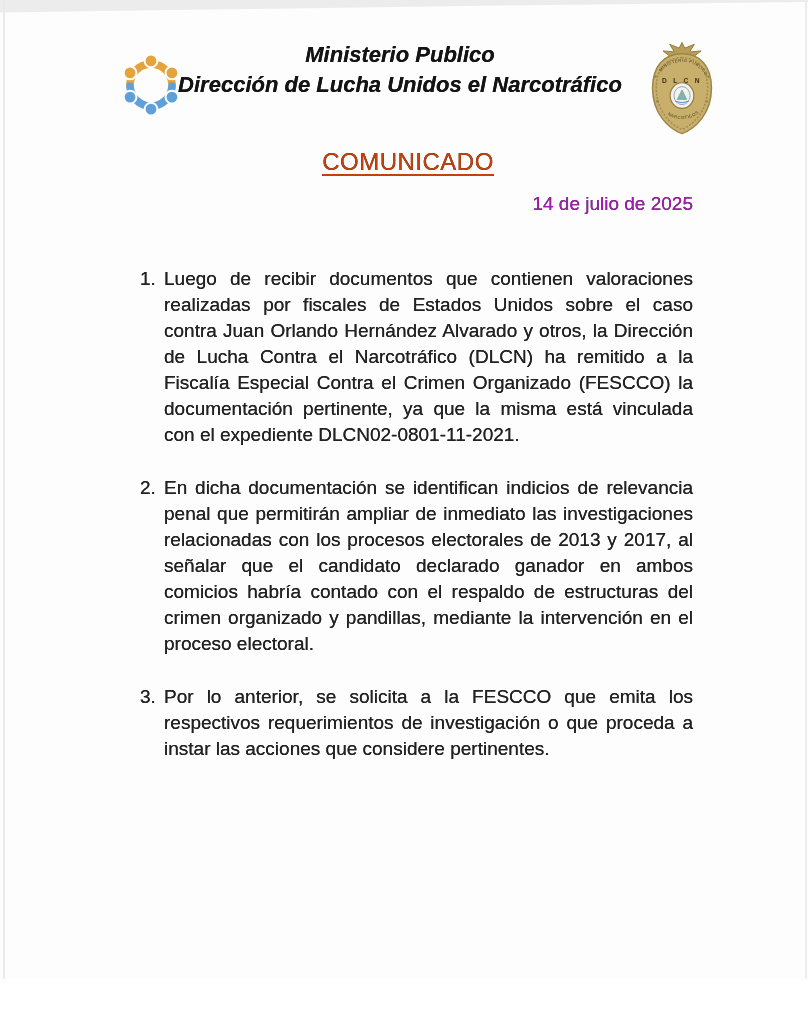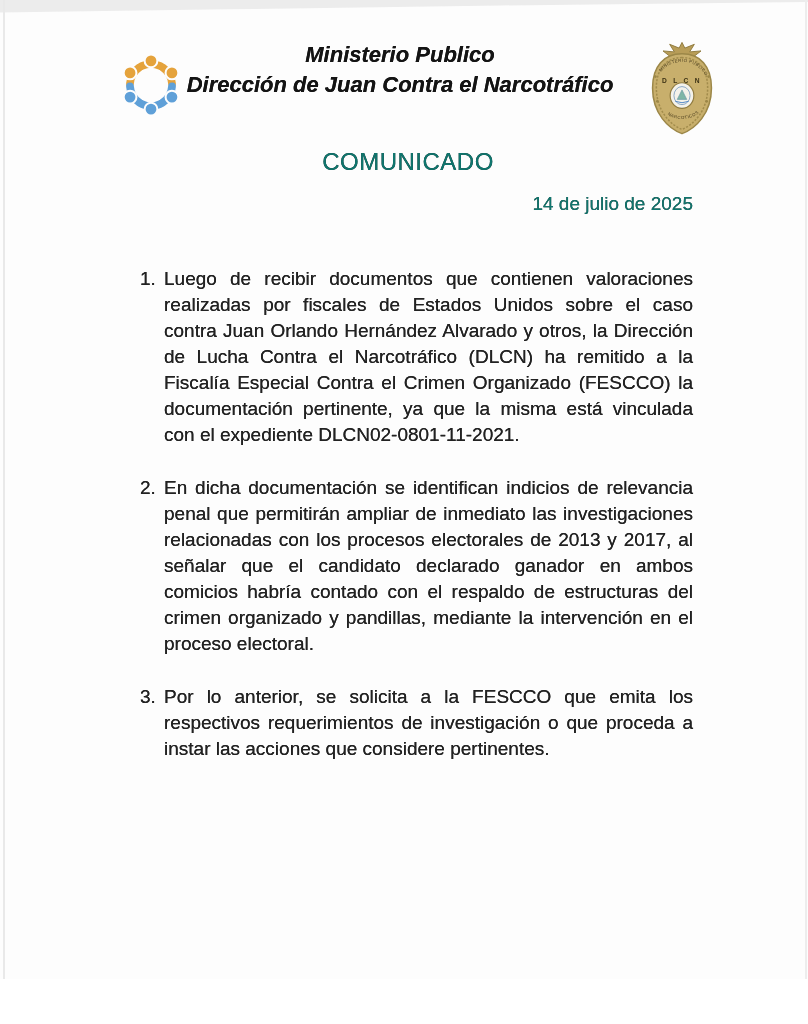--- a/index.html
+++ b/index.html
@@ -60,33 +60,34 @@
     width: 76px; height: 100px;
   }
   
   .doc-title {
     position: absolute;
     left: 8px; top: 148px;
     width: 800px;
     text-align: center;
     font-size: 24px;
     letter-spacing: 0.5px;
-    color: #0f766e;
+    color: #c2410c;
     text-shadow: 0 0 0.4px #151515;
+    text-decoration: underline;
     text-underline-offset: 4px;
     text-decoration-thickness: 2px;
   }
   
   .doc-date {
     position: absolute;
     left: 0; top: 193px;
     right: 115px;
     text-align: right;
     font-size: 19px;
-    color: #0f766e;
+    color: #a21caf;
     text-shadow: 0 0 0.3px #262626;
   }
   
   .para-list {
     position: absolute;
     left: 140px; top: 266px;
     width: 553px;
   }
   .para-item {
     display: flex;
@@ -128,21 +129,21 @@
       <circle cx="76.85" cy="34.5" r="8.2" fill="#E5A33C"></circle>
       <circle cx="23.15" cy="34.5" r="8.2" fill="#E5A33C"></circle>
       <circle cx="23.15" cy="65.5" r="8.2" fill="#5FA0D8"></circle>
       <circle cx="50" cy="81" r="8.2" fill="#5FA0D8"></circle>
       <circle cx="76.85" cy="65.5" r="8.2" fill="#5FA0D8"></circle>
     </g>
   </svg>
 
   <div class="header-text">
     <div>Ministerio Publico</div>
-    <div>Dirección de Juan Contra el Narcotráfico</div>
+    <div>Dirección de Lucha Unidos el Narcotráfico</div>
   </div>
 
   <svg class="dlcn-badge" viewBox="0 0 80 104" aria-hidden="true">
     <defs>
       <path id="badge-arc-top" d="M 16 38 A 27 25 0 0 1 64 38"></path>
       <path id="badge-arc-bottom" d="M 20 76 A 26 24 0 0 0 60 76"></path>
     </defs>
 
     <path d="M 40 4 L 43 10 L 53 6 L 48 14 L 60 13 L 51 20 L 29 20 L 20 13 L 32 14 L 27 6 L 37 10 Z" fill="#b89d58" stroke="#8f7a3e" stroke-width="1"></path>
 

